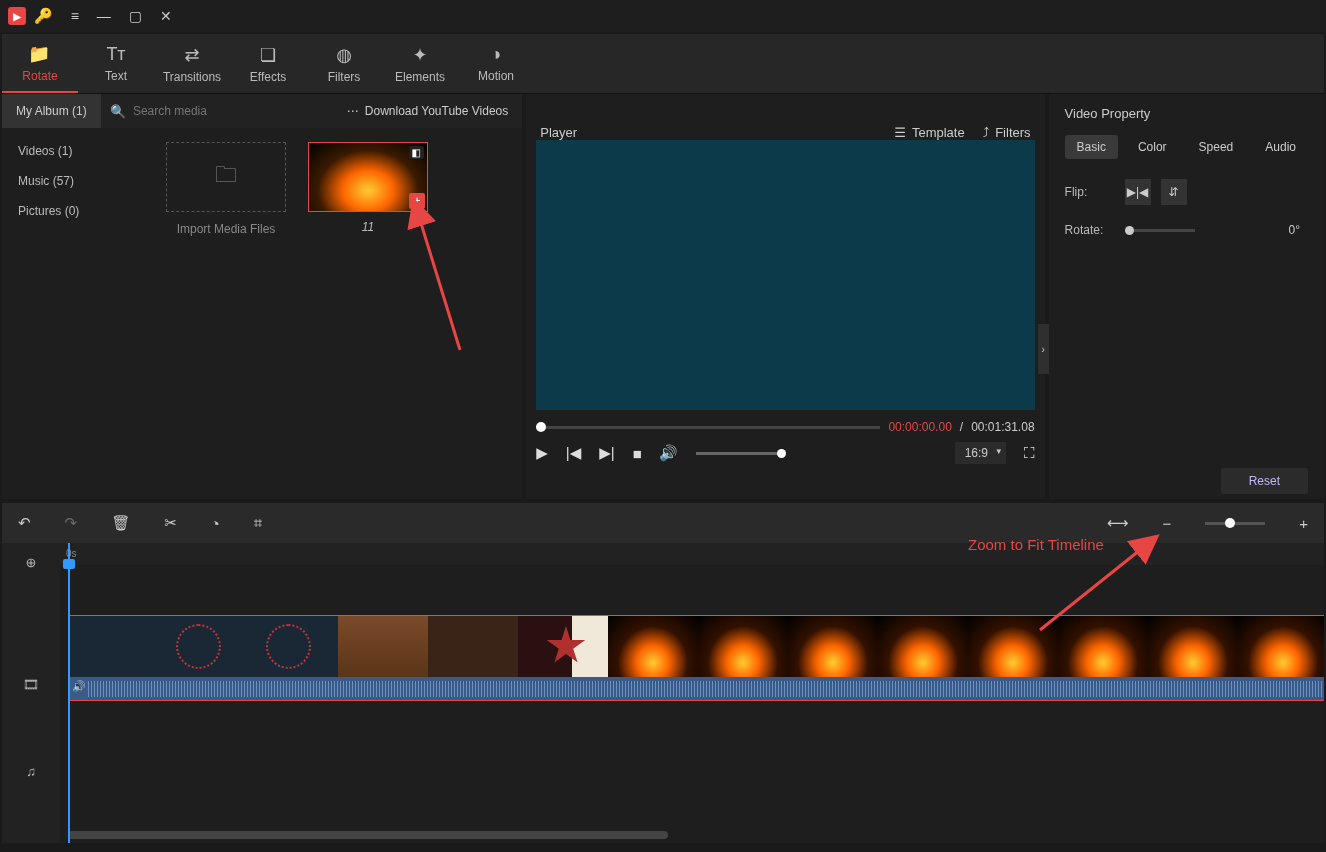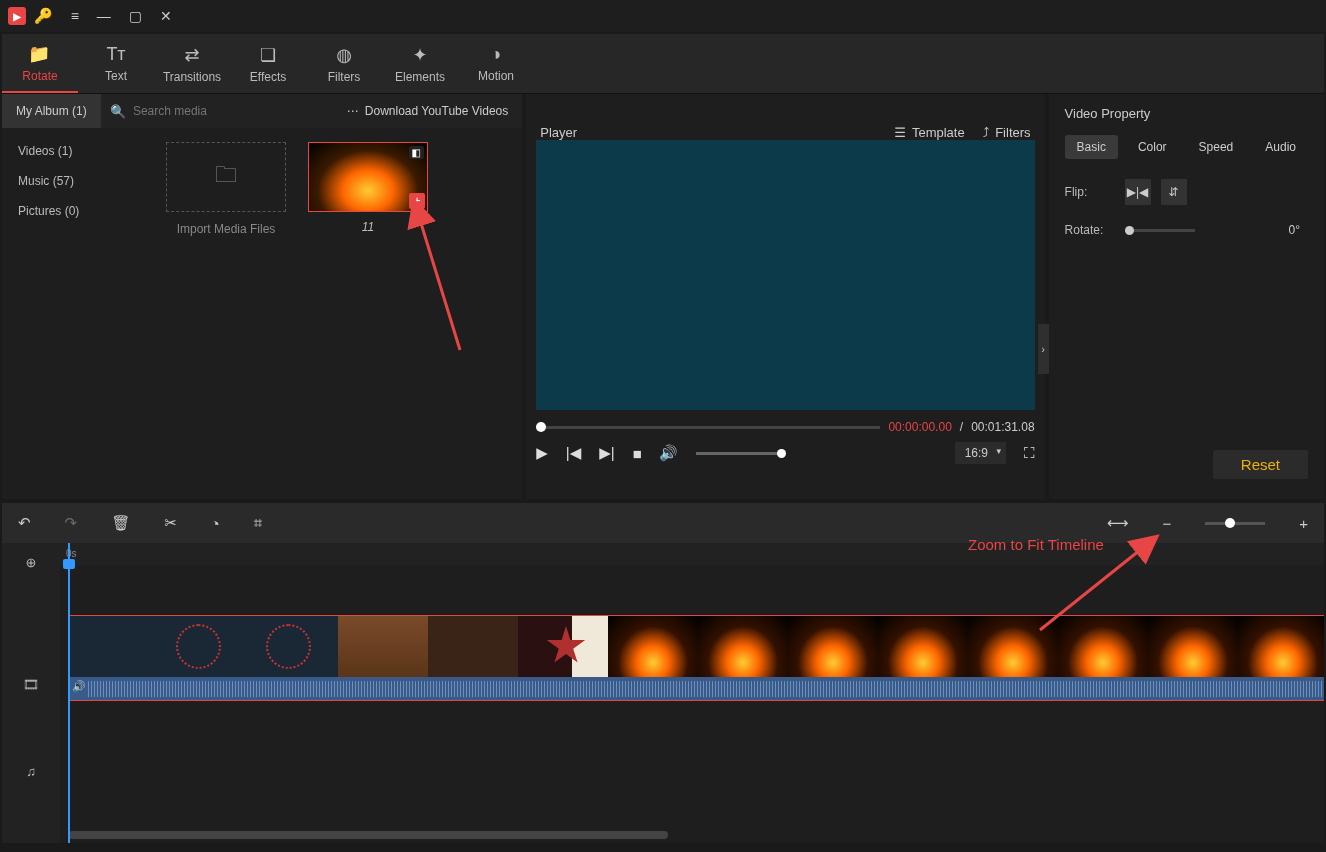--- a/index.html
+++ b/index.html
@@ -61,21 +61,21 @@
 .tabs{ display:flex; gap:8px; margin-bottom:20px;}
 .ptab{ padding:5px 12px; font-size:12px; color:#ccc; cursor:pointer; border-radius:3px;}
 .ptab.active{ background:#3a3a3a;}
 .prop-row{ display:flex; align-items:center; margin-bottom:18px; font-size:12px;}
 .prop-label{ width:60px; color:#bbb;}
 .flip-btn{ width:26px; height:26px; background:#333; margin-right:10px; display:flex; align-items:center; justify-content:center; cursor:pointer; font-size:12px;}
 .rot-track{ width:70px; height:3px; background:#444; position:relative; margin-right:10px;}
 .rot-dot{ width:9px; height:9px; background:#ccc; border-radius:50%; position:absolute; top:-3px; left:0;}
 .rot-val{ font-size:12px; margin-left:auto; margin-right:8px;}
 .collapse-handle{ position:absolute; left:-11px; top:230px; width:11px; height:50px; background:#2f2f2f; display:flex; align-items:center; justify-content:center; font-size:10px; cursor:pointer;}
-.reset-btn{ position:absolute; bottom:20px; right:16px; background:#2b2b2b; padding:6px 28px; font-size:15px; color:#eab308; cursor:pointer; border-radius:2px;}
+.reset-btn{ position:absolute; bottom:5px; right:16px; background:#2b2b2b; padding:6px 28px; font-size:12px; color:#c4b5fd; cursor:pointer; border-radius:2px;}
 
 .tl-toolbar{ height:40px; background:#2a2a2a; display:flex; align-items:center; padding:0 16px; gap:34px; margin:4px 2px 0;}
 .tl-ic{ color:#ccc; cursor:pointer; font-size:15px;}
 .tl-spacer{ flex:1;}
 .zoom-track{ width:60px; height:3px; background:#555; position:relative;}
 .zoom-dot{ width:10px; height:10px; background:#fff; border-radius:50%; position:absolute; top:-4px; left:20px;}
 
 .timeline{ background:#1e1e1e; margin:0 2px; height:300px; display:flex;}
 .tl-left{ width:58px; background:#222; display:flex; flex-direction:column; align-items:center;}
 .tl-btn{ height:38px; width:100%; display:flex; align-items:center; justify-content:center; color:#bbb; cursor:pointer;}

